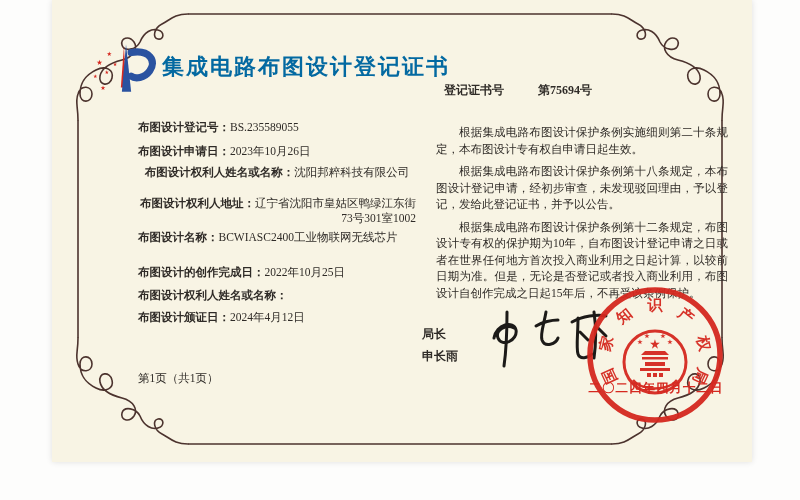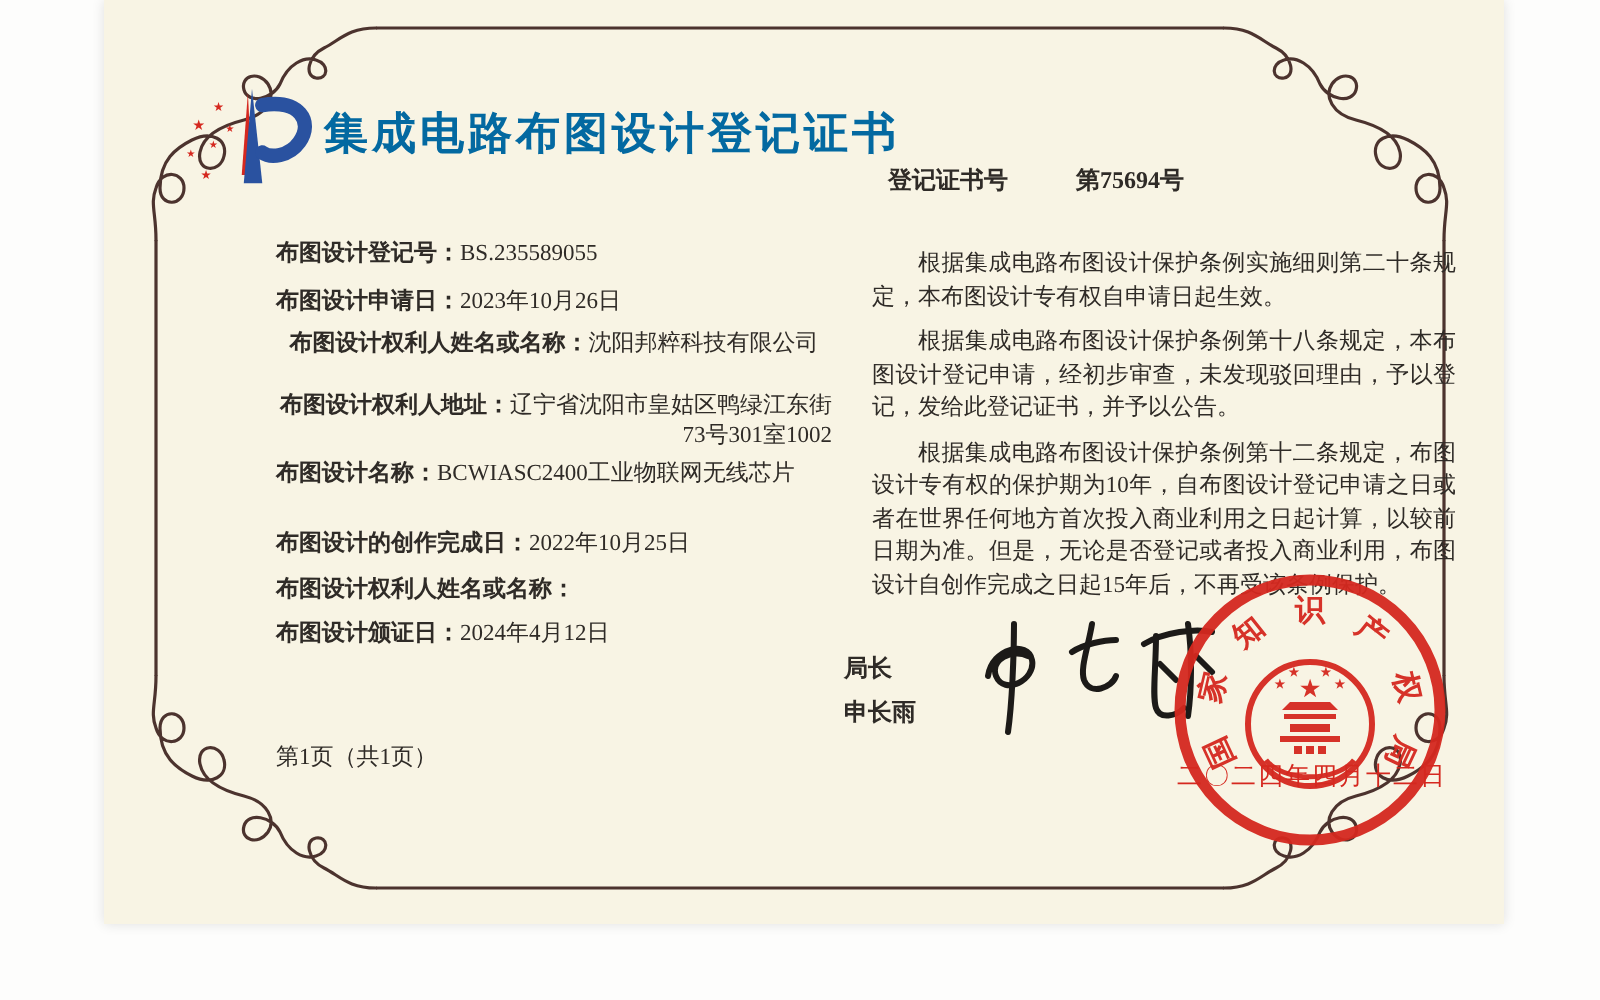--- a/index.html
+++ b/index.html
@@ -19,21 +19,21 @@
   .f3{margin-bottom:4px;text-align:right;} .f4{margin-bottom:20px;} .f5{margin-bottom:8px;}
   .f6{margin-bottom:7px;} .f7{margin-bottom:3px;}
   .right-col{position:absolute;left:384px;top:124px;width:292px;font-size:11.5px;
              line-height:16.5px;text-align:justify;}
   .right-col p{margin:0 0 6px 0;text-indent:2em;}
   .signer{position:absolute;left:370px;top:328px;font-size:12px;font-weight:700;line-height:1;}
   .signer div{margin-bottom:10px;}
   .sig{position:absolute;left:428px;top:308px;width:135px;height:62px;}
   .seal{position:absolute;left:533px;top:285px;width:140px;height:140px;opacity:.95;}
   .seal-date{position:absolute;left:516px;top:380px;width:176px;text-align:center;
-             color:#d5281f;font-size:12.5px;font-weight:400;letter-spacing:1px;white-space:nowrap;}
+             color:#d5281f;font-size:12.5px;font-weight:700;letter-spacing:1px;white-space:nowrap;}
   .footer{position:absolute;left:86px;top:371px;width:192px;text-align:left;font-size:11.5px;}
   .seal text{font-weight:700;}
 </style>
 </head>
 <body>
 
 <div class="stage">
   <div class="paper">
 
     <svg class="border-svg" viewBox="0 0 700 462">

